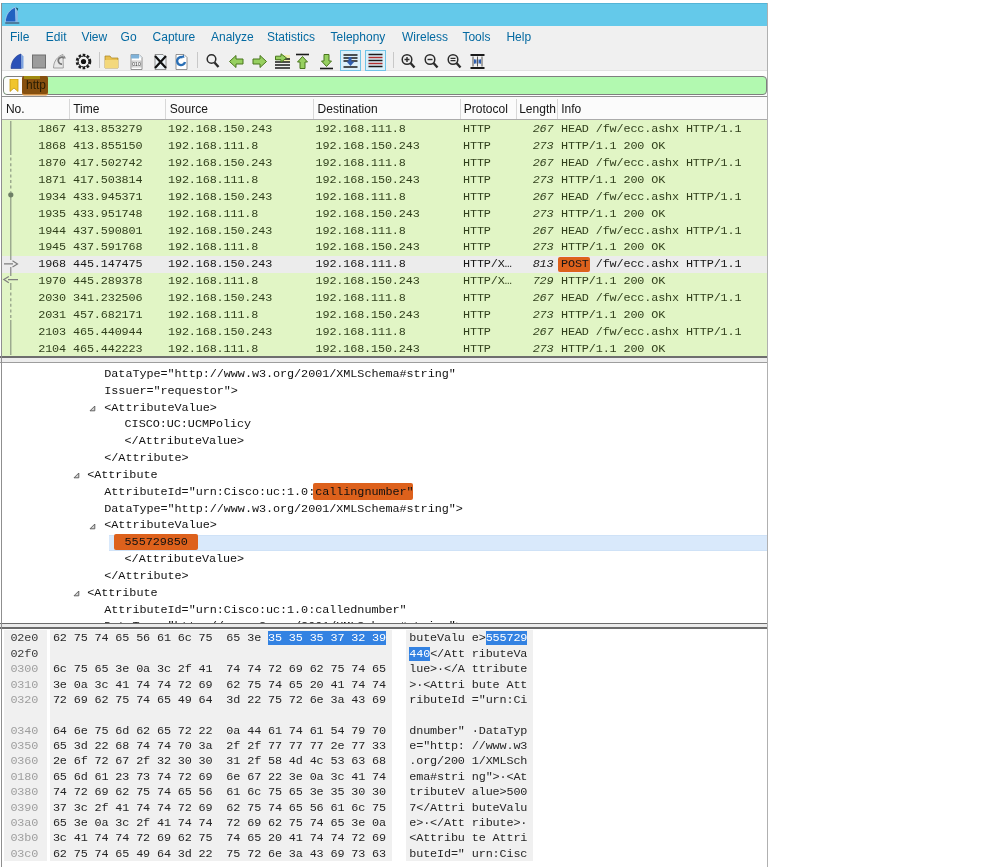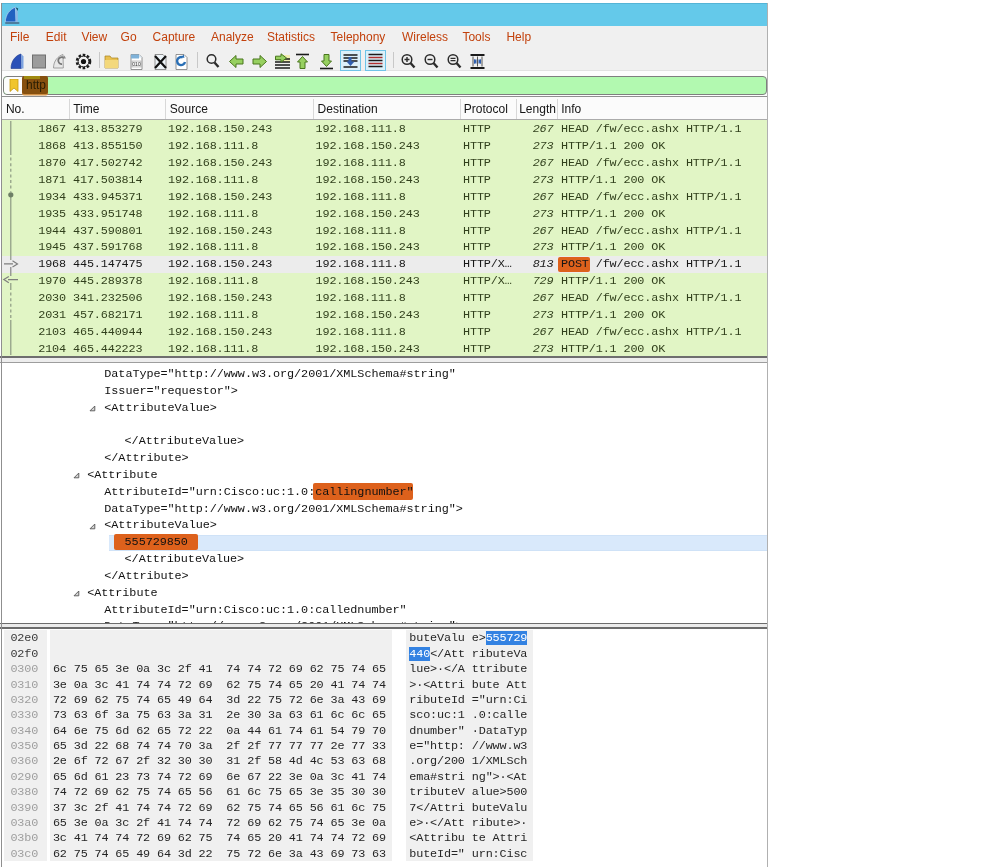--- a/index.html
+++ b/index.html
@@ -1,21 +1,21 @@
 <!DOCTYPE html>
 <html><head><meta charset="utf-8"><style>
 html,body{margin:0;padding:0;background:#fff;}
 #page{position:relative;width:983px;height:867px;overflow:hidden;background:#fff;
   font-family:"Liberation Sans",sans-serif;}
 .abs{position:absolute;}
 .mono{font-family:"Liberation Mono",monospace;font-size:11.8px;letter-spacing:-0.14px;}
 
 #title{left:1px;top:3px;width:766px;height:23px;background:#64c9ea;border-top:1px solid #54b4d6;}
 
-#menu{left:1px;top:26px;width:766px;height:19.5px;background:#f0f0f0;font-size:12px;color:#c2410c;}
+#menu{left:1px;top:26px;width:766px;height:19.5px;background:#f0f0f0;font-size:12px;color:#0369a1;}
 #menu span{position:absolute;top:3.5px;}
 
 #tbar{left:1px;top:45.5px;width:766px;height:24px;background:#f0f0f0;border-bottom:1px solid #e2e2e2;}
 .sep{position:absolute;top:6px;width:1px;height:16px;background:#c8c8c8;}
 .ticon{position:absolute;top:7px;}
 
 #frow{left:1px;top:70.5px;width:766px;height:30px;background:#fdfdfd;}
 #ffield{position:absolute;left:2px;top:5px;width:762px;height:17px;background:#b2f9b0;border:1px solid #7f7f7f;border-radius:4px;}
 #fbook{position:absolute;left:0px;top:0px;width:19px;height:17px;background:#fdfdfd;border-right:1px solid #a9a9a9;border-radius:4px 0 0 4px;}
 #fmark{position:absolute;left:18px;top:-1px;width:26px;height:18.5px;background:#86500f;border-radius:2px;box-shadow:0 1.5px 0 #cf8f44;}
@@ -361,20 +361,21 @@
   <div class="abs" style="left:0;top:358.2px;width:767px;height:3.5px;background:#ededed"></div>
   <div class="abs" style="left:0;top:361.7px;width:767px;height:1.1px;background:#9d9d9d"></div>
 
   <div id="dpane" class="abs mono">
       <div class="dline" style="top:3.20px;padding-left:103.3px">DataType="http://www.w3.org/2001/XMLSchema#string"</div>
       <div class="dline" style="top:20.03px;padding-left:103.3px">Issuer="requestor"&gt;</div>
       <svg class="tri" style="left:88px;top:42.36px" width="7" height="7" viewBox="0 0 7 7">
         <path d="M5.8 1 V5.8 H1 Z" fill="#d6d6d6" stroke="#555" stroke-width=".9"></path>
       </svg>
       <div class="dline" style="top:36.86px;padding-left:103.3px">&lt;AttributeValue&gt;</div>
+      <div class="dline" style="top:53.69px;padding-left:123.6px">CISCO:UC:UCMPolicy</div>
       <div class="dline" style="top:70.52px;padding-left:123.6px">&lt;/AttributeValue&gt;</div>
       <div class="dline" style="top:87.35px;padding-left:103.3px">&lt;/Attribute&gt;</div>
       <svg class="tri" style="left:71.7px;top:109.68px" width="7" height="7" viewBox="0 0 7 7">
         <path d="M5.8 1 V5.8 H1 Z" fill="#d6d6d6" stroke="#555" stroke-width=".9"></path>
       </svg>
       <div class="dline" style="top:104.18px;padding-left:86.2px">&lt;Attribute</div>
       <div class="omark" style="left:312px;top:120.51px;width:100px;height:16.5px"></div>
       <div class="dline" style="top:121.01px;padding-left:103.3px">AttributeId="urn:Cisco:uc:1.0:callingnumber"</div>
       <div class="dline" style="top:137.84px;padding-left:103.3px">DataType="http://www.w3.org/2001/XMLSchema#string"&gt;</div>
       <svg class="tri" style="left:88px;top:160.17px" width="7" height="7" viewBox="0 0 7 7">
@@ -397,20 +398,21 @@
   <div class="abs" style="left:0;top:622.5px;width:767px;height:1.7px;background:#6d6d6d"></div>
   <div class="abs" style="left:0;top:624.2px;width:767px;height:3.1px;background:#ececec"></div>
   <div class="abs" style="left:0;top:627.3px;width:767px;height:1.5px;background:#6d6d6d"></div>
 
   <div id="hpane" class="abs mono">
     <div class="hxblk" style="left:2.8px;width:43.2px"></div>
     <div class="hxblk" style="left:48.5px;width:342px"></div>
     <div class="hxblk" style="left:404.5px;width:127px"></div>
   <div class="hrow" style="top:2.60px">
         <span class="hoff hdark">02e0</span>
+        <span class="hhex">62 75 74 65 56 61 6c 75  65 3e <span class="hl" style="position:static">35 35 35 37 32 39</span></span>
         <span class="hasc">buteValu e&gt;<span class="hl" style="position:static">555729</span></span>
       </div>
       <div class="hrow" style="top:17.98px">
         <span class="hoff hdark">02f0</span>
         <span class="hasc"><span class="hl" style="position:static">440</span>&lt;/Att ributeVa</span>
       </div>
       <div class="hrow" style="top:33.36px">
         <span class="hoff">0300</span>
         <span class="hhex">6c 75 65 3e 0a 3c 2f 41  74 74 72 69 62 75 74 65</span>
         <span class="hasc">lue&gt;·&lt;/A ttribute</span>
@@ -418,42 +420,37 @@
       <div class="hrow" style="top:48.74px">
         <span class="hoff">0310</span>
         <span class="hhex">3e 0a 3c 41 74 74 72 69  62 75 74 65 20 41 74 74</span>
         <span class="hasc">&gt;·&lt;Attri bute Att</span>
       </div>
       <div class="hrow" style="top:64.12px">
         <span class="hoff">0320</span>
         <span class="hhex">72 69 62 75 74 65 49 64  3d 22 75 72 6e 3a 43 69</span>
         <span class="hasc">ributeId ="urn:Ci</span>
       </div>
-      <div class="hrow" style="top:79.50px">
-        <span class="hoff">0330</span>
-        <span class="hhex">73 63 6f 3a 75 63 3a 31  2e 30 3a 63 61 6c 6c 65</span>
-        <span class="hasc">sco:uc:1 .0:calle</span>
-      </div>
       <div class="hrow" style="top:94.88px">
         <span class="hoff">0340</span>
         <span class="hhex">64 6e 75 6d 62 65 72 22  0a 44 61 74 61 54 79 70</span>
         <span class="hasc">dnumber" ·DataTyp</span>
       </div>
       <div class="hrow" style="top:110.26px">
         <span class="hoff">0350</span>
         <span class="hhex">65 3d 22 68 74 74 70 3a  2f 2f 77 77 77 2e 77 33</span>
         <span class="hasc">e="http: //www.w3</span>
       </div>
       <div class="hrow" style="top:125.64px">
         <span class="hoff">0360</span>
         <span class="hhex">2e 6f 72 67 2f 32 30 30  31 2f 58 4d 4c 53 63 68</span>
         <span class="hasc">.org/200 1/XMLSch</span>
       </div>
       <div class="hrow" style="top:141.02px">
-        <span class="hoff">0290</span>
+        <span class="hoff">0180</span>
         <span class="hhex">65 6d 61 23 73 74 72 69  6e 67 22 3e 0a 3c 41 74</span>
         <span class="hasc">ema#stri ng"&gt;·&lt;At</span>
       </div>
       <div class="hrow" style="top:156.40px">
         <span class="hoff">0380</span>
         <span class="hhex">74 72 69 62 75 74 65 56  61 6c 75 65 3e 35 30 30</span>
         <span class="hasc">tributeV alue&gt;500</span>
       </div>
       <div class="hrow" style="top:171.78px">
         <span class="hoff">0390</span>

